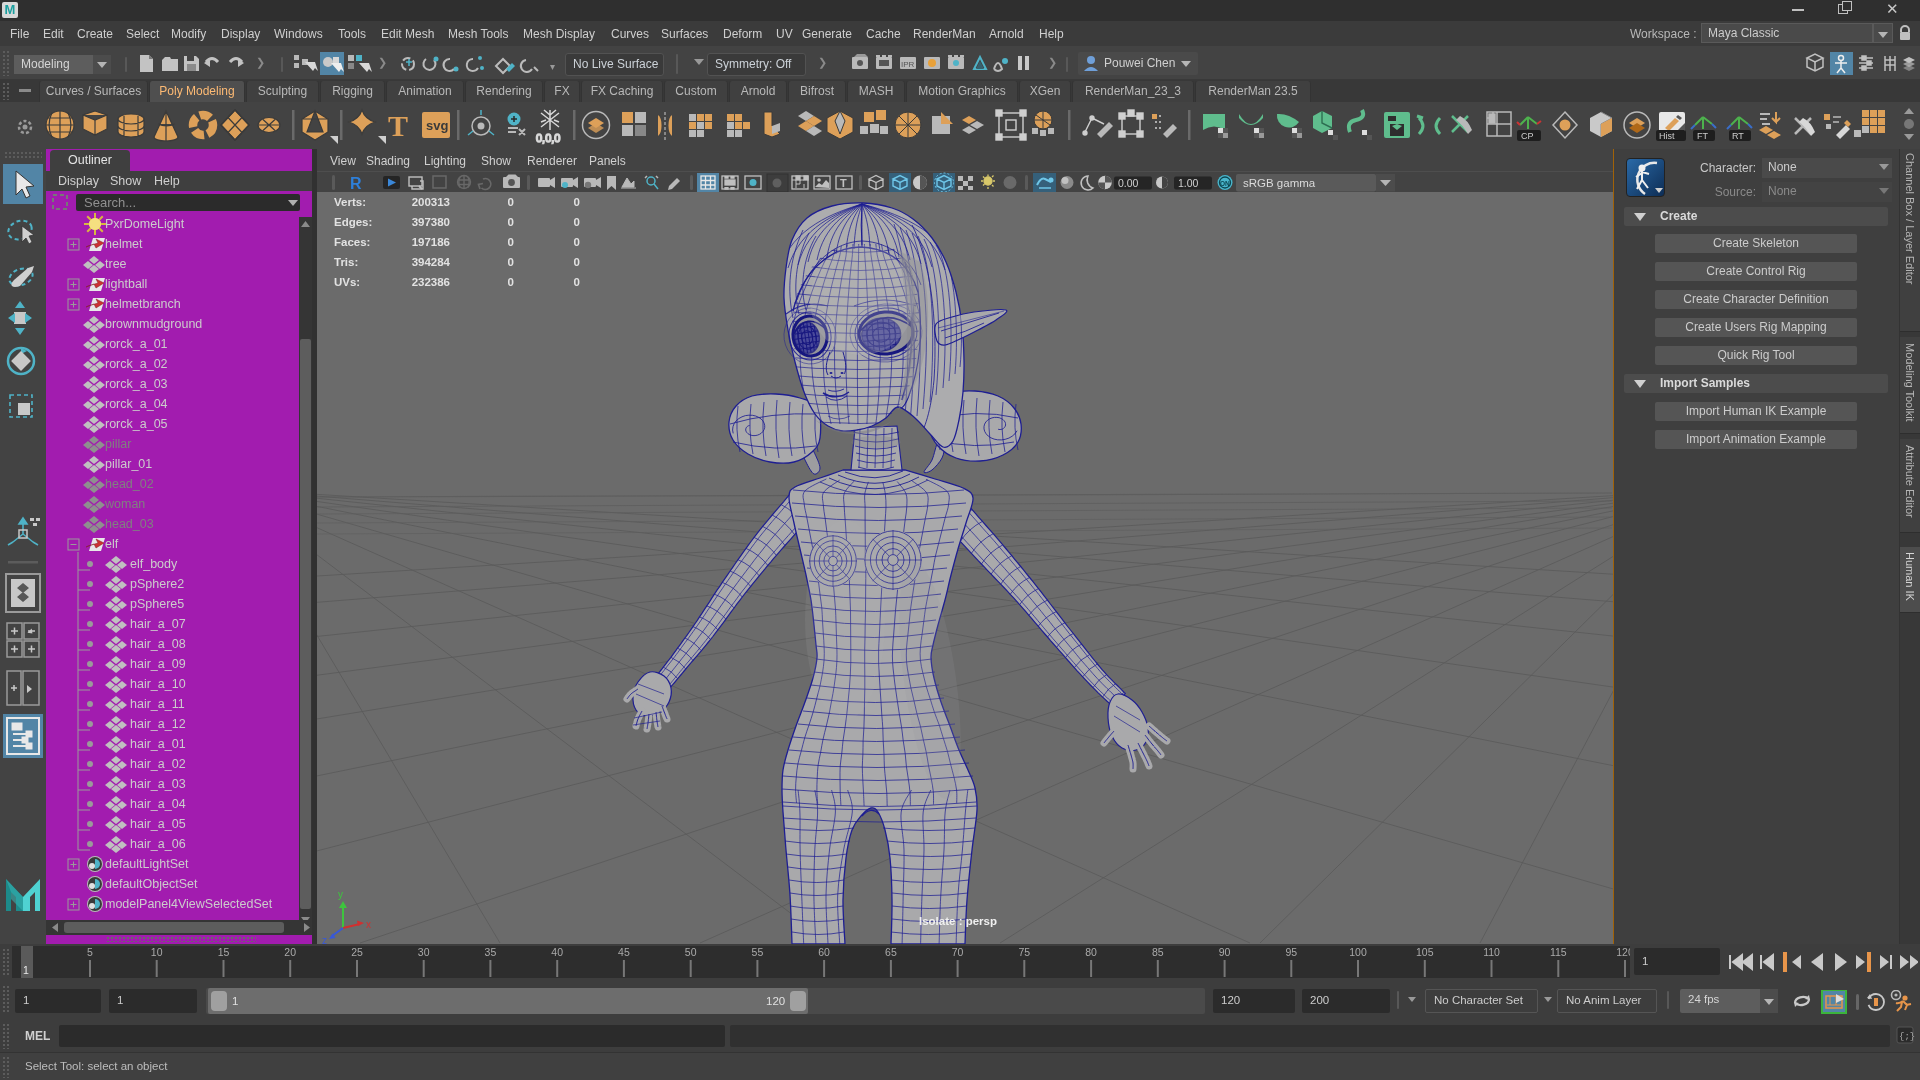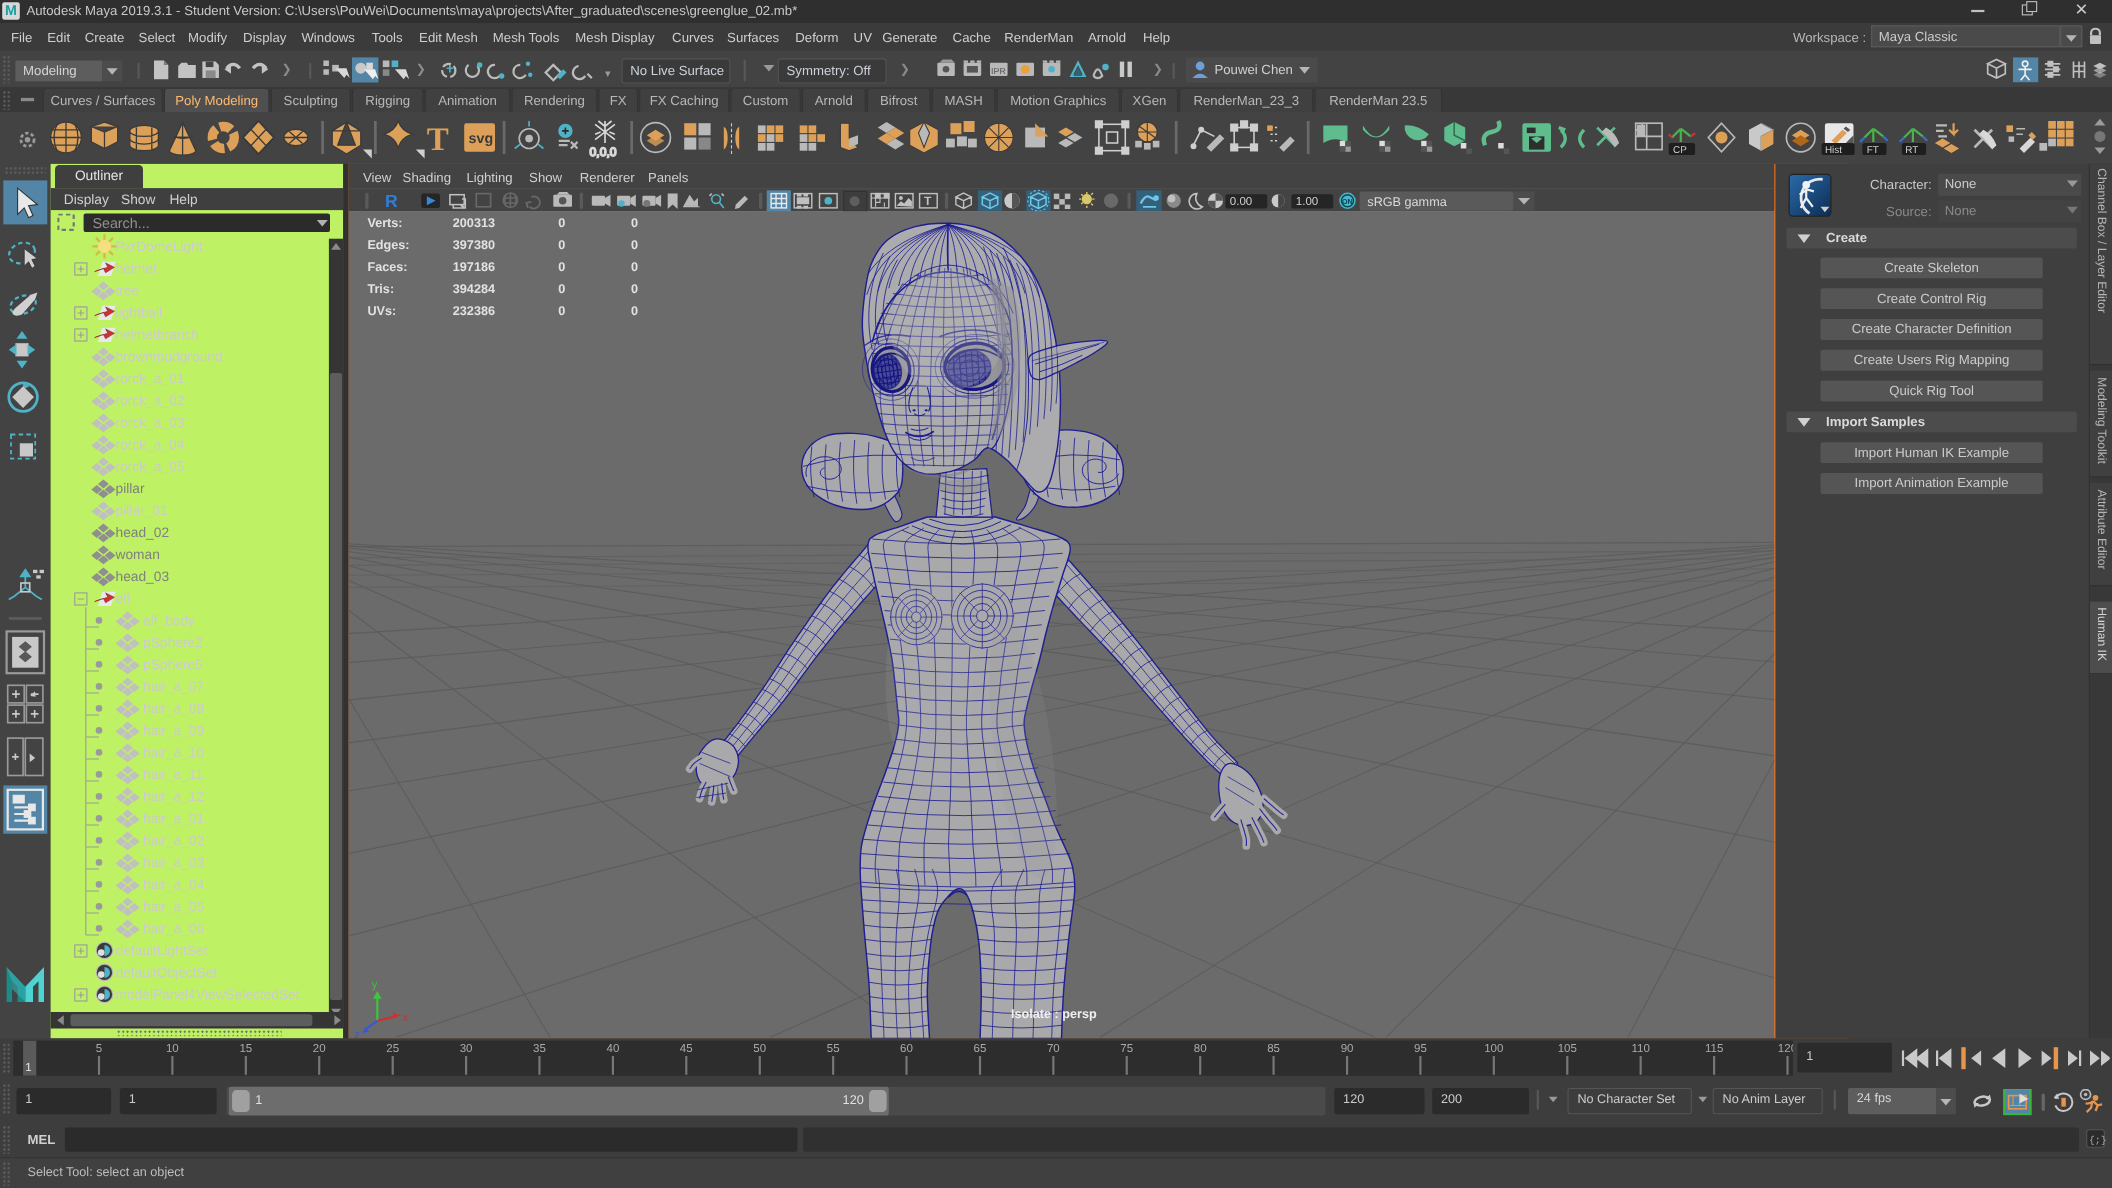--- a/index.html
+++ b/index.html
@@ -4,38 +4,37 @@
 *{margin:0;padding:0;box-sizing:border-box}
 html,body{width:1920px;height:1080px;overflow:hidden;background:#444;font-family:"Liberation Sans",sans-serif;-webkit-font-smoothing:antialiased}
 .abs{position:absolute}
 #titlebar{left:0;top:0;width:1920px;height:21px;background:#2f2f2f;color:#c8c8c8;font-size:12px}
 #menubar{left:0;top:21px;width:1920px;height:25px;background:#3b3b3b;color:#cfcfcf;font-size:12px}
 #menubar .mi{position:absolute;top:6px}
 #toolbar{left:0;top:46px;width:1920px;height:34px;background:#434343;border-bottom:1px solid #393939}
 #shelftabs{left:0;top:80px;width:1920px;height:22px;background:#383838}
 #shelfrow{left:0;top:102px;width:1920px;height:47px;background:#434343}
 #leftcol{left:0;top:149px;width:46px;height:795px;background:#434343}
-#outliner{left:46px;top:149px;width:266px;height:795px;background:#bef264}
-#viewport{left:317px;top:149px;width:1364px;height:795px;background:#f97316}
+#outliner{left:46px;top:149px;width:266px;height:795px;background:#a21caf}
+#viewport{left:317px;top:149px;width:1364px;height:795px;background:#a16207}
 #rightpanel{left:1614px;top:149px;width:285px;height:795px;background:#3f3f3f}
 #righttabs{left:1899px;top:149px;width:21px;height:795px;background:#3a3a3a;border-left:1px solid #333}
 #timeline{left:0;top:944px;width:1920px;height:35px;background:#3d3d3d}
 #rangerow{left:0;top:979px;width:1920px;height:41px;background:#3d3d3d}
 #melrow{left:0;top:1020px;width:1920px;height:32px;background:#3d3d3d}
 #helprow{left:0;top:1052px;width:1920px;height:28px;background:#404040;border-top:1px solid #333}
 .fld{position:absolute;background:#2b2b2b;color:#ccc;font-size:12px;border-radius:2px;white-space:nowrap;overflow:hidden}
 .btn{position:absolute;background:#555;color:#ccc;font-size:12px;text-align:center;border-radius:2px}
 .vsep{position:absolute;width:2px;background:#585858;border-radius:1px}
 .dots{position:absolute;width:7px;background-image:radial-gradient(circle,#5c5c5c 1px,transparent 1.2px);background-size:4px 4px}
 .tab{position:absolute;top:1px;height:21px;background:#404040;color:#b8b8b8;font-size:12px;text-align:center;line-height:21px;border-radius:3px 3px 0 0;border-left:1px solid #333;border-right:1px solid #333}
 </style></head>
 <body>
 <div class="abs" id="titlebar">
   <div class="abs" style="left:2px;top:2px;width:16px;height:16px;background:#d8d8d8;border-radius:2px;text-align:center;font-weight:bold;color:#1a9e9e;font-size:13px;line-height:16px">M</div>
-  <div class="abs" style="left:24px;top:3px">Autodesk Maya 2019.3.1 - Student Version: C:\Users\PouWei\Documents\maya\projects\After_graduated\scenes\greenglue_02.mb*</div>
   <div class="abs" style="left:1792px;top:9px;width:12px;height:2px;background:#c0c0c0"></div>
   <div class="abs" style="left:1838px;top:4px;width:10px;height:10px;border:1.5px solid #c0c0c0"></div>
   <div class="abs" style="left:1842px;top:1px;width:10px;height:10px;border:1.5px solid #c0c0c0;background:#2f2f2f"></div>
   <div class="abs" style="left:1886px;top:0px;color:#c8c8c8;font-size:15px">✕</div>
 </div>
 <div class="abs" id="menubar">
   <div class="mi" style="left:10px">File</div>
   <div class="mi" style="left:43px">Edit</div>
   <div class="mi" style="left:77px">Create</div>
   <div class="mi" style="left:126px">Select</div>

